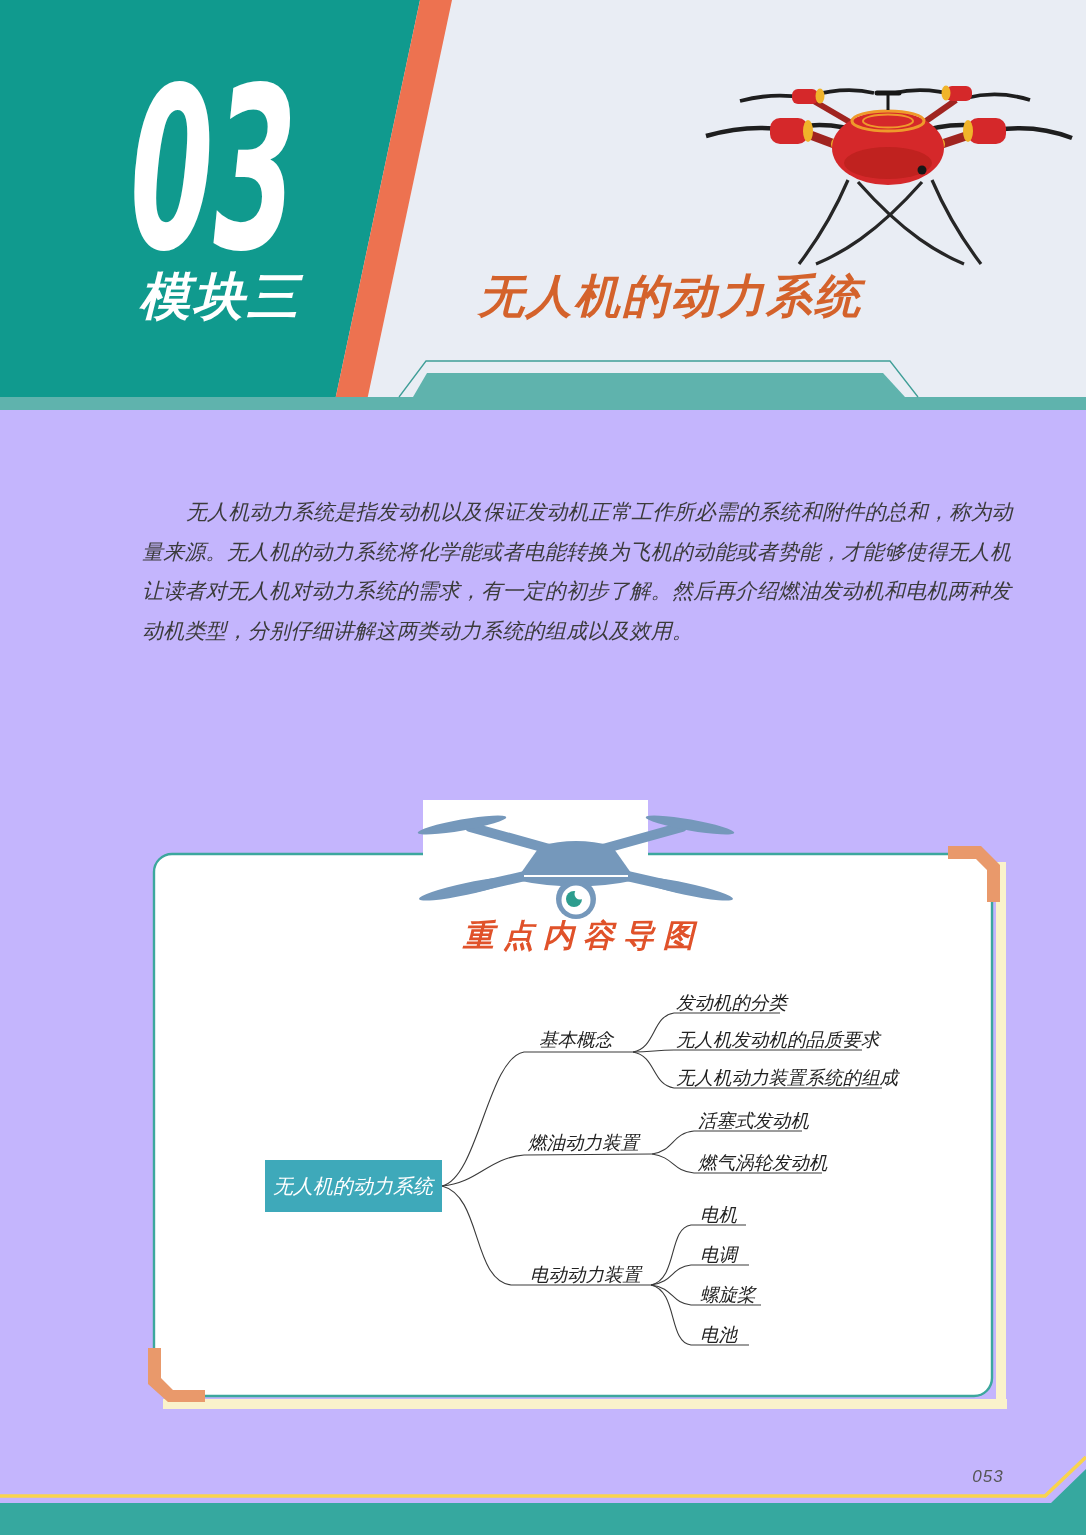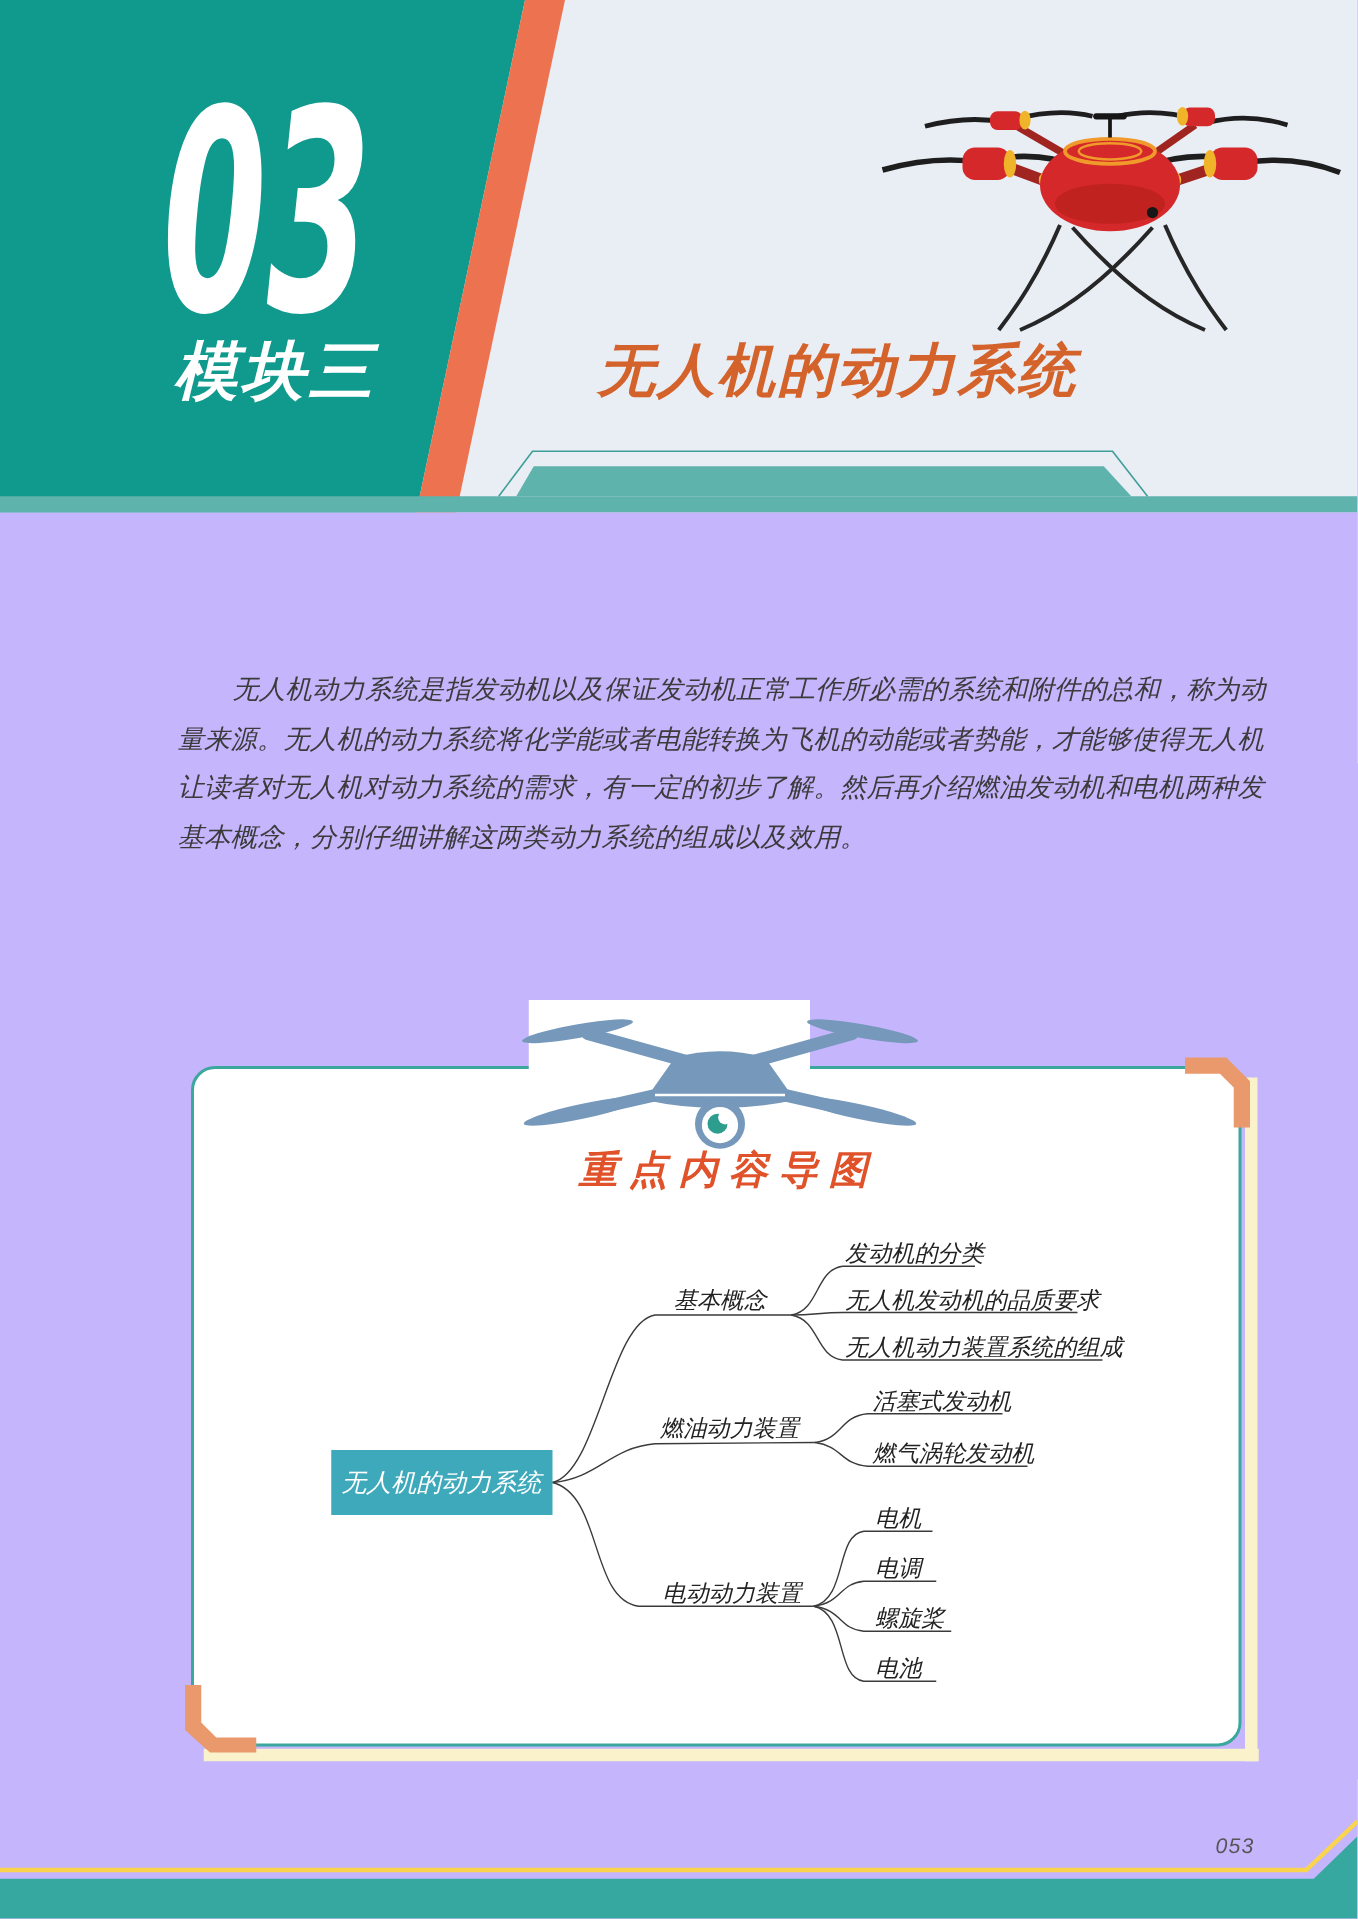--- a/index.html
+++ b/index.html
@@ -6,21 +6,21 @@
   body { background:#ffffff; font-family:"Liberation Sans","DejaVu Sans",sans-serif; }
   .page {
     position:relative; width:1086px; height:1535px;
     background:#c4b5fd; overflow:hidden; margin:0 auto;font-style:italic;
   }
   
   .header-svg { position:absolute; left:0; top:0; width:1086px; height:410px; display:block; }
   
   .intro {
     position:absolute; left:142px; top:492px; width:812px;
-    font-size:21px; color:#3b3b3b; letter-spacing:0.2px;margin-top:40px;
+    font-size:21px; color:#3b3b3b; letter-spacing:0.2px;
   }
   .intro .line { height:39.5px; line-height:39.5px; white-space:nowrap; }
   .intro .line.indent { padding-left:44px; }
   
   .map-svg { position:absolute; left:0; top:795px; width:1086px; height:625px; display:block; }
   
   .footer-svg { position:absolute; left:0; top:1455px; width:1086px; height:80px; display:block; }
 </style>
 </head>
 <body>
@@ -81,21 +81,21 @@
 
     <text x="130" y="248" font-size="224" font-weight="bold" fill="#ffffff" font-family="&quot;DejaVu Sans&quot;,&quot;Liberation Sans&quot;,sans-serif" textLength="167" lengthAdjust="spacingAndGlyphs">03</text>
     <text x="220" y="314" font-size="51" font-weight="600" fill="#ffffff" text-anchor="middle" letter-spacing="3">模块三</text>
     <text x="670" y="312" font-size="46" font-weight="bold" fill="#d4622b" text-anchor="middle" letter-spacing="2">无人机的动力系统</text>
   </svg>
 
   <div class="intro">
     <div class="line indent">无人机动力系统是指发动机以及保证发动机正常工作所必需的系统和附件的总和，称为动</div>
     <div class="line">量来源。无人机的动力系统将化学能或者电能转换为飞机的动能或者势能，才能够使得无人机</div>
     <div class="line">让读者对无人机对动力系统的需求，有一定的初步了解。然后再介绍燃油发动机和电机两种发</div>
-    <div class="line">基本概念，分别仔细讲解这两类动力系统的组成以及效用。</div>
+    <div class="line">动机类型，分别仔细讲解这两类动力系统的组成以及效用。</div>
   </div>
 
   <svg class="map-svg" viewBox="0 795 1086 625">
 
     <rect x="996" y="862" width="10" height="547" fill="#faf2cb"></rect>
     <rect x="163" y="1399" width="844" height="10" fill="#faf2cb"></rect>
 
     <rect x="154" y="854" width="838" height="542" rx="18" fill="#ffffff" stroke="#3ca79d" stroke-width="2.4"></rect>
 
     <path d="M 948,846 H 981 L 1000,865 V 902 H 987 V 870 L 976,859 H 948 Z" fill="#e9996b"></path>

